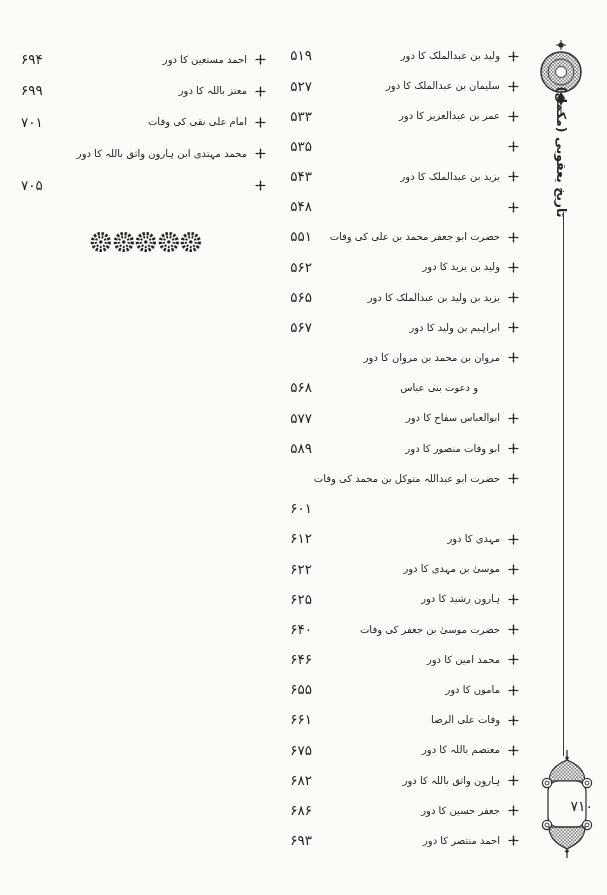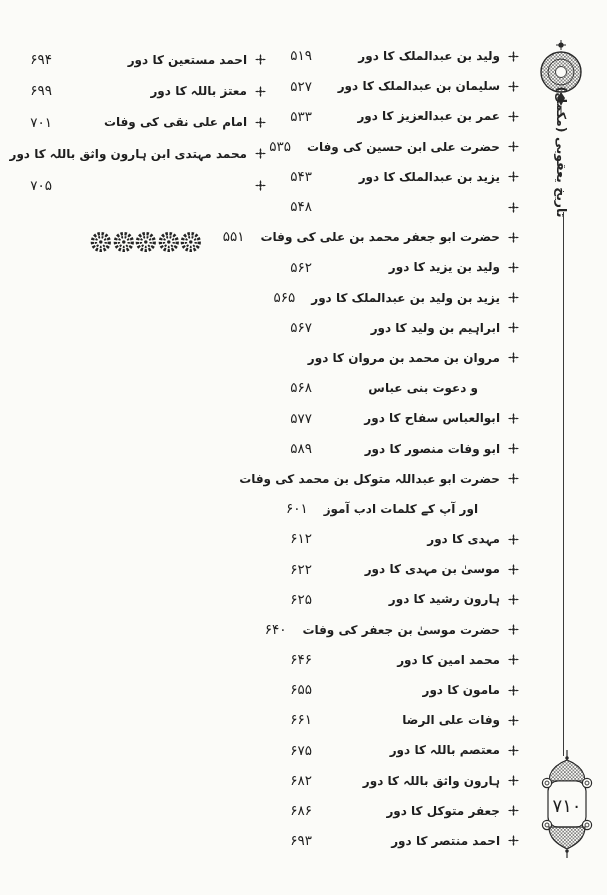--- a/index.html
+++ b/index.html
@@ -18,30 +18,30 @@
   .col-right{left:276px;top:41px;width:245px;}
   .col-left{left:12px;top:44px;width:256px;}
   .row{
     display:flex;direction:rtl;align-items:center;gap:6px;
     height:30.2px;
   }
   .col-left .row{height:31.4px;}
   .bullet{width:15px;height:15px;flex:0 0 15px;display:flex;align-items:center;justify-content:center;}
   .bullet.hidden{visibility:hidden;}
   .title{
-    white-space:nowrap;font-size:12px;font-weight:bold;
+    white-space:nowrap;font-size:10px;font-weight:normal;
     letter-spacing:0;line-height:1;
   }
   .row.indent .title{margin-right:22px;text-align:center;}
   .fill{flex:1 1 auto;min-width:4px;}
   .num{
     flex:0 0 36px;width:36px;direction:ltr;text-align:right;
     font-size:13.5px;letter-spacing:1px;line-height:1;
   }
-  .col-left .num{flex-basis:40px;width:40px;}
+  .col-left .num{flex-basis:40px;width:40px;text-align:center;}
 
   
   .rosettes{
     position:absolute;left:90px;top:231px;width:112px;height:22px;
     display:flex;gap:1px;align-items:center;
   }
 
   
   .medallion{position:absolute;left:536px;top:38px;}
   .vtitle{
@@ -50,21 +50,21 @@
     white-space:nowrap;direction:rtl;
     font-size:12.5px;font-weight:bold;color:#262626;
   }
   .vrule{
     position:absolute;left:563px;top:212px;width:1px;height:544px;
     background:#3a3a3a;
   }
   .lantern{position:absolute;left:536px;top:750px;}
   .folio{
     position:absolute;left:541px;top:796px;width:52px;height:20px;
-    text-align:center;direction:rtl;font-size:18px;line-height:20px;
+    direction:rtl;font-size:14px;line-height:20px;
     letter-spacing:1px;color:#1e1e1e;
   }
 </style>
 </head>
 <body>
 
 <div class="page">
 
   <svg class="medallion" width="50" height="78" viewBox="0 0 50 78">
     <defs>
@@ -166,21 +166,20 @@
       <svg width="13" height="13" viewBox="0 0 13 13">
         <g fill="#242424">
           <path d="M6.5 1 C7.6 2.6 7.6 4 6.5 5.6 C5.4 4 5.4 2.6 6.5 1 Z"></path>
           <path d="M6.5 7.4 C7.6 9 7.6 10.4 6.5 12 C5.4 10.4 5.4 9 6.5 7.4 Z"></path>
           <path d="M1 6.5 C2.6 5.4 4 5.4 5.6 6.5 C4 7.6 2.6 7.6 1 6.5 Z"></path>
           <path d="M7.4 6.5 C9 5.4 10.4 5.4 12 6.5 C10.4 7.6 9 7.6 7.4 6.5 Z"></path>
           <circle cx="6.5" cy="6.5" r="1.4"></circle>
         </g>
       </svg>
     </span>
-    <span class="title">حضرت علی ابن حسین کی وفات</span>
     <span class="fill"></span>
     <span class="num">۵۳۵</span>
   </div>
       <div class="row">
     <span class="bullet">
       <svg width="13" height="13" viewBox="0 0 13 13">
         <g fill="#242424">
           <path d="M6.5 1 C7.6 2.6 7.6 4 6.5 5.6 C5.4 4 5.4 2.6 6.5 1 Z"></path>
           <path d="M6.5 7.4 C7.6 9 7.6 10.4 6.5 12 C5.4 10.4 5.4 9 6.5 7.4 Z"></path>
           <path d="M1 6.5 C2.6 5.4 4 5.4 5.6 6.5 C4 7.6 2.6 7.6 1 6.5 Z"></path>
@@ -357,21 +356,20 @@
       <svg width="13" height="13" viewBox="0 0 13 13">
         <g fill="#242424">
           <path d="M6.5 1 C7.6 2.6 7.6 4 6.5 5.6 C5.4 4 5.4 2.6 6.5 1 Z"></path>
           <path d="M6.5 7.4 C7.6 9 7.6 10.4 6.5 12 C5.4 10.4 5.4 9 6.5 7.4 Z"></path>
           <path d="M1 6.5 C2.6 5.4 4 5.4 5.6 6.5 C4 7.6 2.6 7.6 1 6.5 Z"></path>
           <path d="M7.4 6.5 C9 5.4 10.4 5.4 12 6.5 C10.4 7.6 9 7.6 7.4 6.5 Z"></path>
           <circle cx="6.5" cy="6.5" r="1.4"></circle>
         </g>
       </svg>
     </span>
-    <span class="title">اور آپ کے کلمات ادب آموز</span>
     <span class="fill"></span>
     <span class="num">۶۰۱</span>
   </div>
       <div class="row">
     <span class="bullet">
       <svg width="13" height="13" viewBox="0 0 13 13">
         <g fill="#242424">
           <path d="M6.5 1 C7.6 2.6 7.6 4 6.5 5.6 C5.4 4 5.4 2.6 6.5 1 Z"></path>
           <path d="M6.5 7.4 C7.6 9 7.6 10.4 6.5 12 C5.4 10.4 5.4 9 6.5 7.4 Z"></path>
           <path d="M1 6.5 C2.6 5.4 4 5.4 5.6 6.5 C4 7.6 2.6 7.6 1 6.5 Z"></path>
@@ -517,21 +515,21 @@
       <svg width="13" height="13" viewBox="0 0 13 13">
         <g fill="#242424">
           <path d="M6.5 1 C7.6 2.6 7.6 4 6.5 5.6 C5.4 4 5.4 2.6 6.5 1 Z"></path>
           <path d="M6.5 7.4 C7.6 9 7.6 10.4 6.5 12 C5.4 10.4 5.4 9 6.5 7.4 Z"></path>
           <path d="M1 6.5 C2.6 5.4 4 5.4 5.6 6.5 C4 7.6 2.6 7.6 1 6.5 Z"></path>
           <path d="M7.4 6.5 C9 5.4 10.4 5.4 12 6.5 C10.4 7.6 9 7.6 7.4 6.5 Z"></path>
           <circle cx="6.5" cy="6.5" r="1.4"></circle>
         </g>
       </svg>
     </span>
-    <span class="title">جعفر متوکل کا دور</span>
+    <span class="title">جعفر حسین کا دور</span>
     <span class="fill"></span>
     <span class="num">۶۸۶</span>
   </div>
       <div class="row">
     <span class="bullet">
       <svg width="13" height="13" viewBox="0 0 13 13">
         <g fill="#242424">
           <path d="M6.5 1 C7.6 2.6 7.6 4 6.5 5.6 C5.4 4 5.4 2.6 6.5 1 Z"></path>
           <path d="M6.5 7.4 C7.6 9 7.6 10.4 6.5 12 C5.4 10.4 5.4 9 6.5 7.4 Z"></path>
           <path d="M1 6.5 C2.6 5.4 4 5.4 5.6 6.5 C4 7.6 2.6 7.6 1 6.5 Z"></path>

